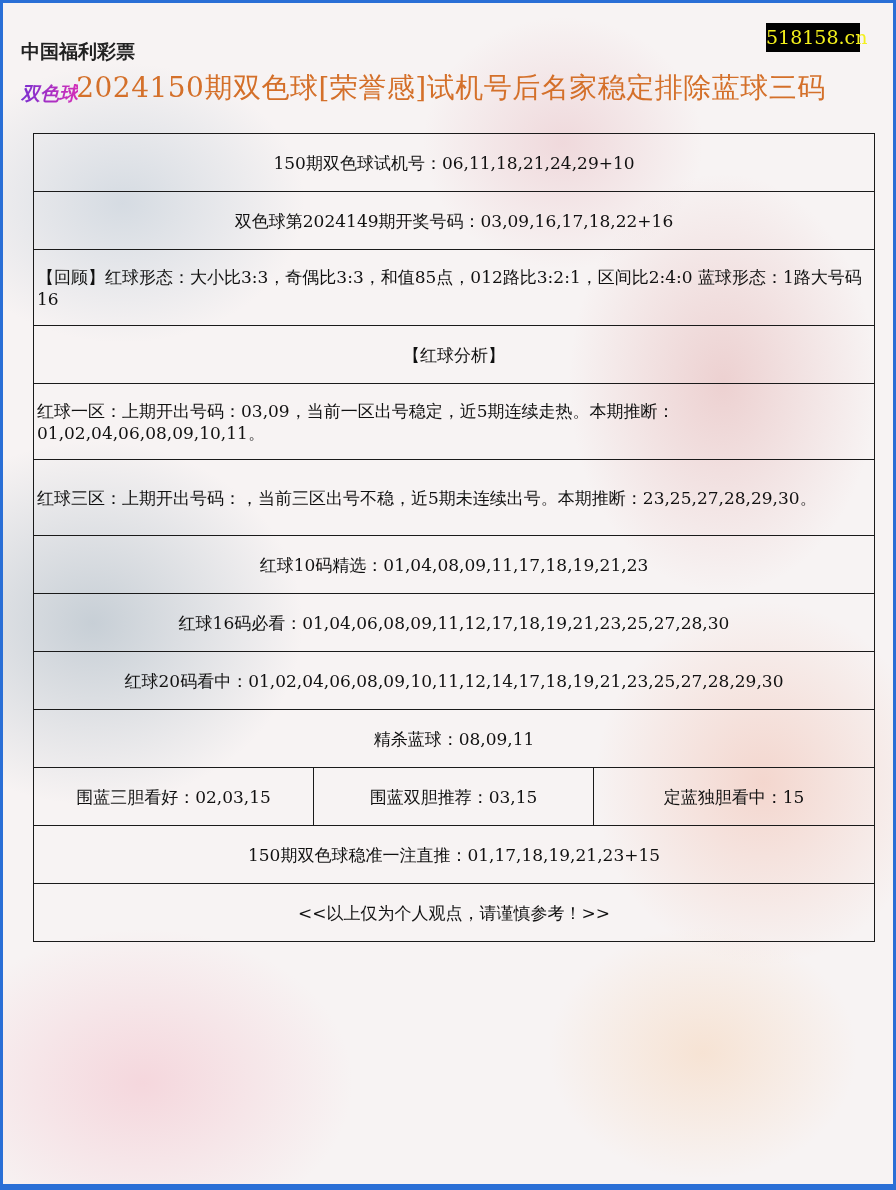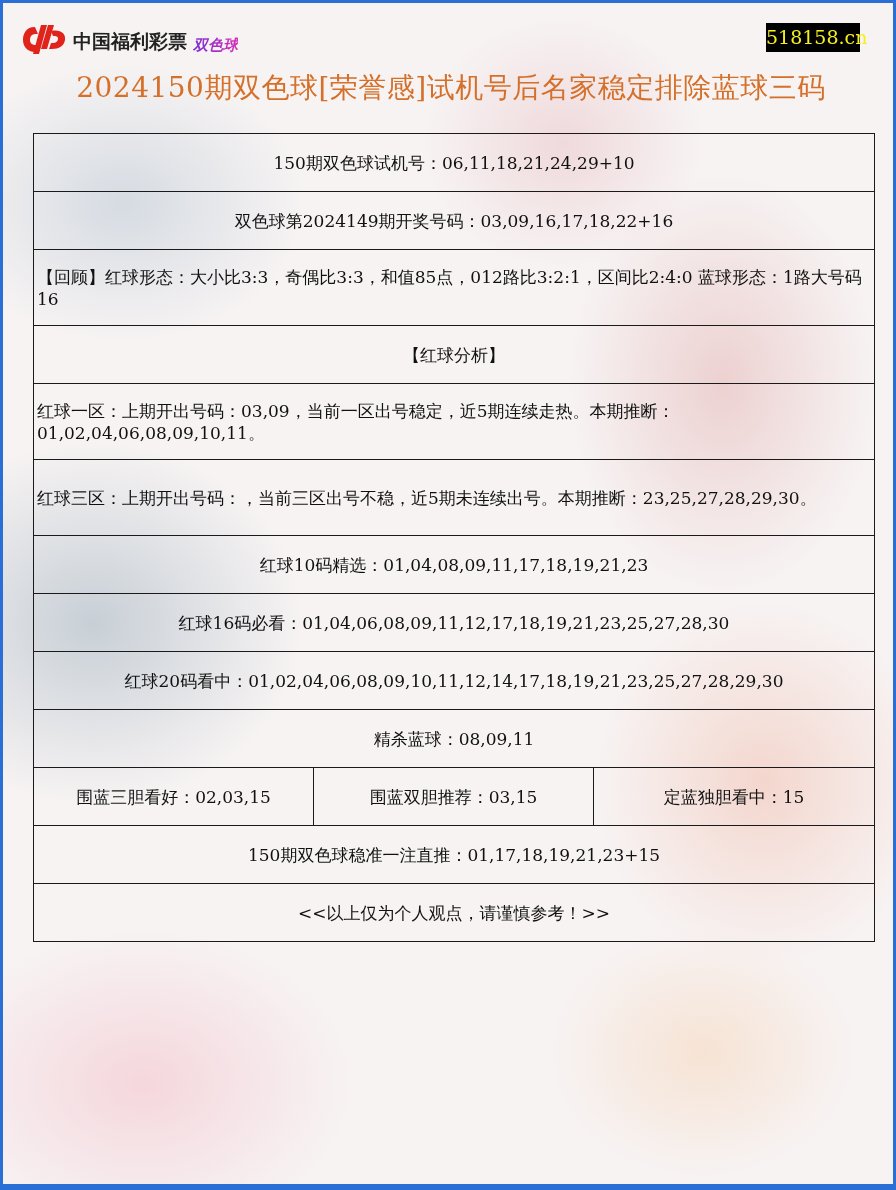--- a/index.html
+++ b/index.html
@@ -21,33 +21,33 @@
         radial-gradient(ellipse 200px 180px at 560px 140px, rgba(220,150,160,0.28), transparent 70%),
         radial-gradient(ellipse 220px 180px at 700px 1050px, rgba(245,190,140,0.30), transparent 70%),
         #f7f3f3;
       overflow: hidden;
     }
     .frame::after {
       content: ""; position: absolute; left: 0; right: 0; bottom: 0; height: 3px;
       background: #2a6fd6;
     }
     .logo {
-      position: absolute; left: 18px; top: 20px; height: 32px;
-      display: flex; align-items: flex-end; gap: 6px;
+      position: absolute; left: 18px; top: 30px; height: 32px;
+      display: flex; align-items: flex-start; gap: 6px; flex-direction: column;
     }
     .logo-mark { width: 46px; height: 34px; }
     .logo-text-main {
       font-family: "DejaVu Sans", "Liberation Sans", sans-serif;
       font-weight: bold; font-size: 19px; color: #222; letter-spacing: 0px;
     }
     .logo-text-ssq {
       font-family: "DejaVu Sans", "Liberation Sans", sans-serif;
-      font-weight: bold; font-style: italic; font-size: 15px;
+      font-weight: bold; font-style: italic; font-size: 19px;
       background: linear-gradient(90deg, #7a2fd0, #d42fb8);
-      -webkit-background-clip: text; background-clip: text; color: transparent;
+      -webkit-background-clip: text; background-clip: text; color: transparent; margin-top: 10px;
     }
     .site-badge {
       position: absolute; left: 763px; top: 20px; width: 94px; height: 29px;
       background: #000; color: #f3f01c;
       font-family: "DejaVu Serif", "Liberation Serif", serif;
       font-size: 19px; line-height: 29px; text-align: center;
     }
     .page-title {
       position: absolute; left: 0; top: 66px; width: 896px; text-align: center;
       font-size: 28px; color: #d4702a; letter-spacing: 0.5px;

